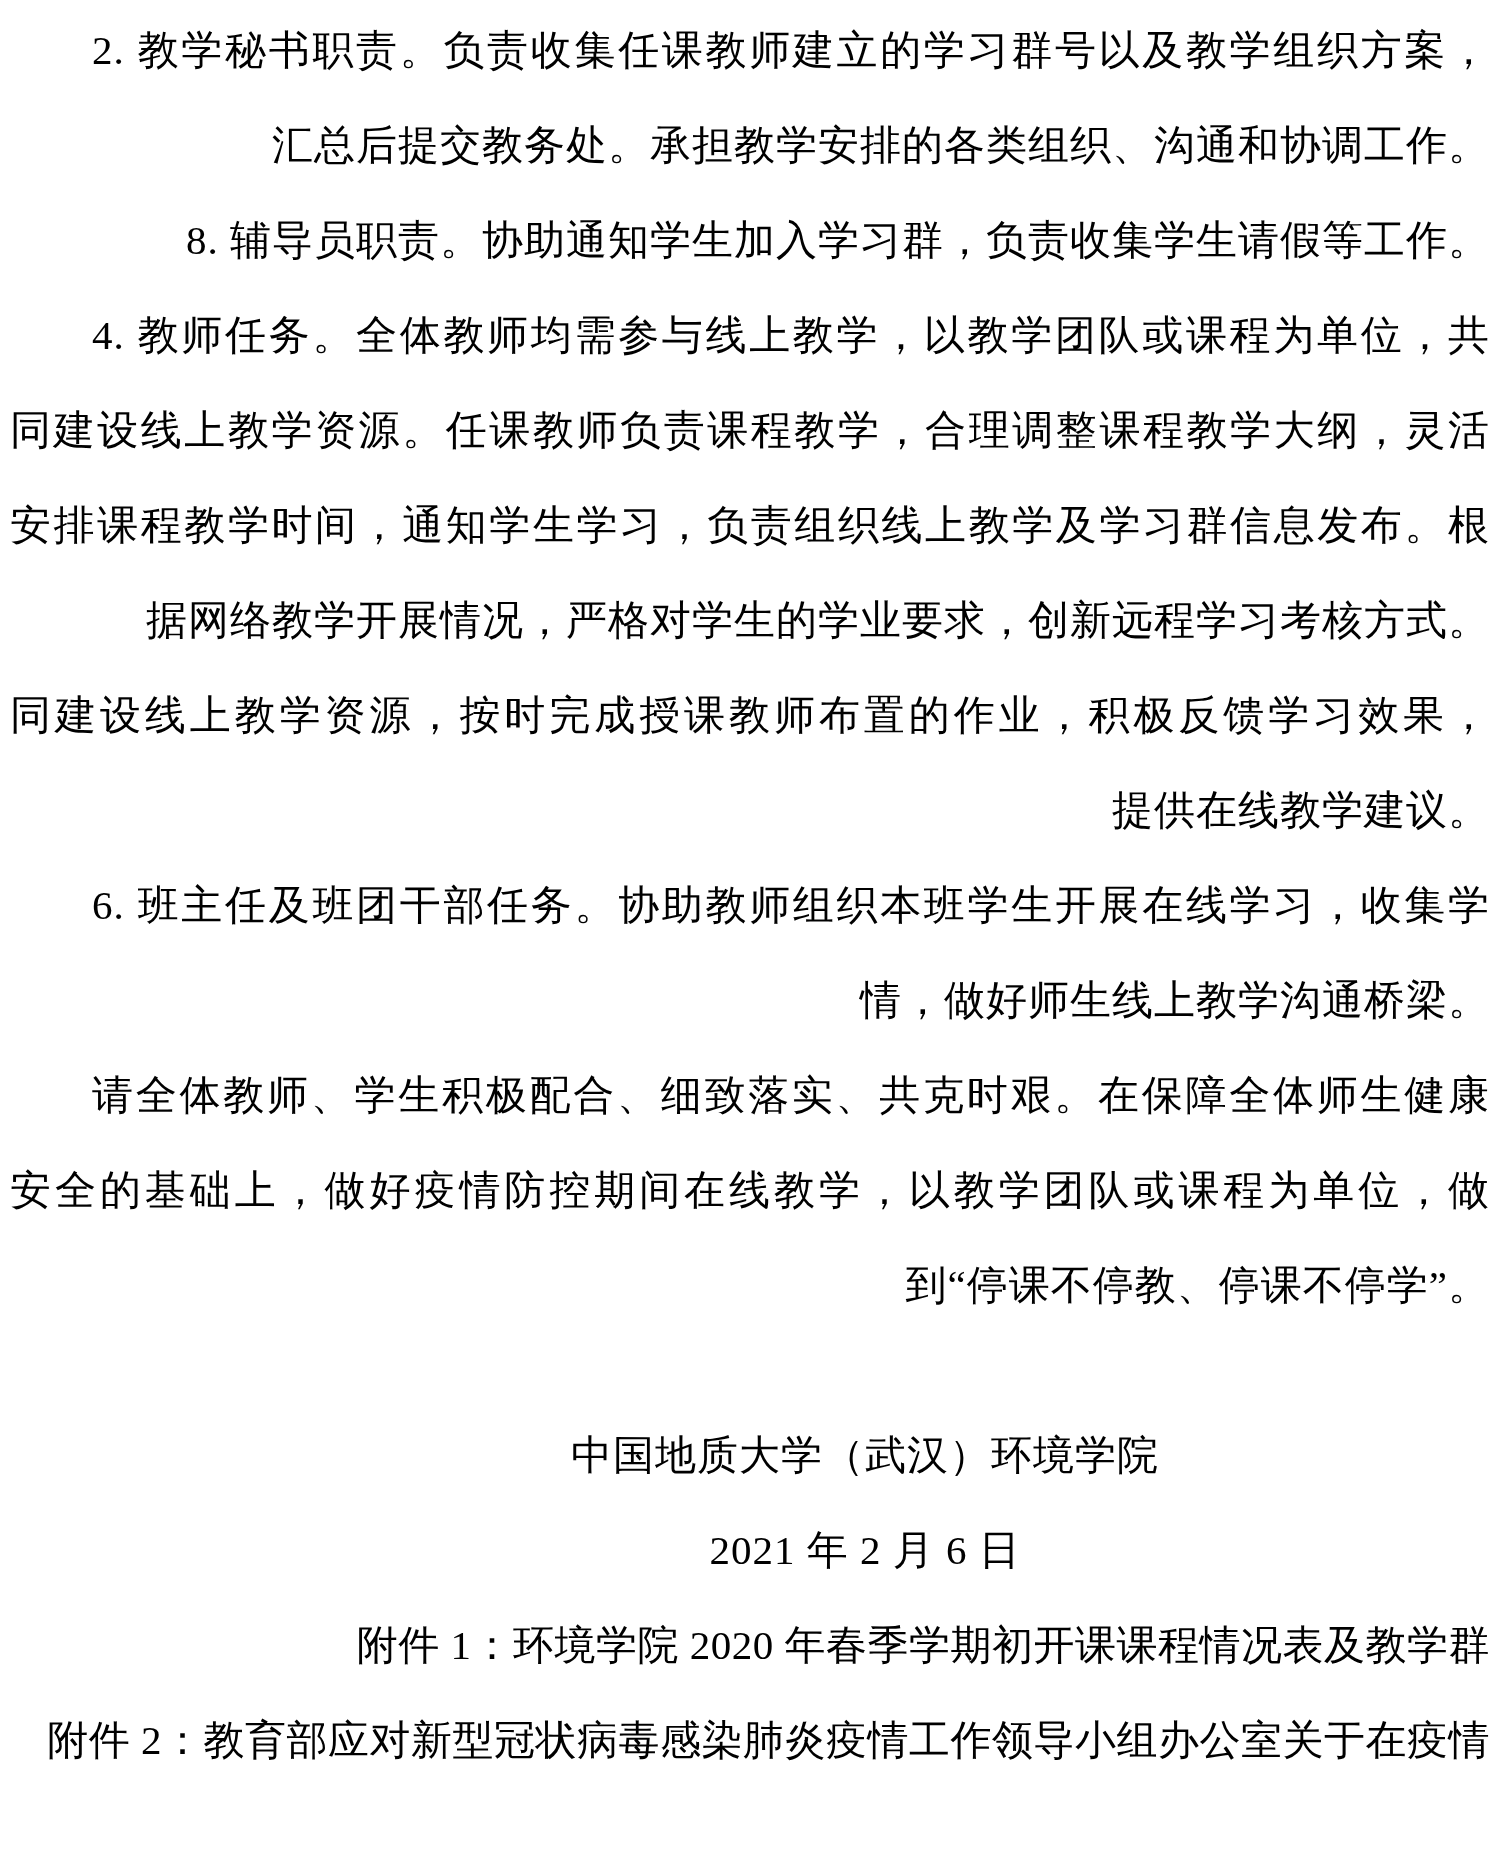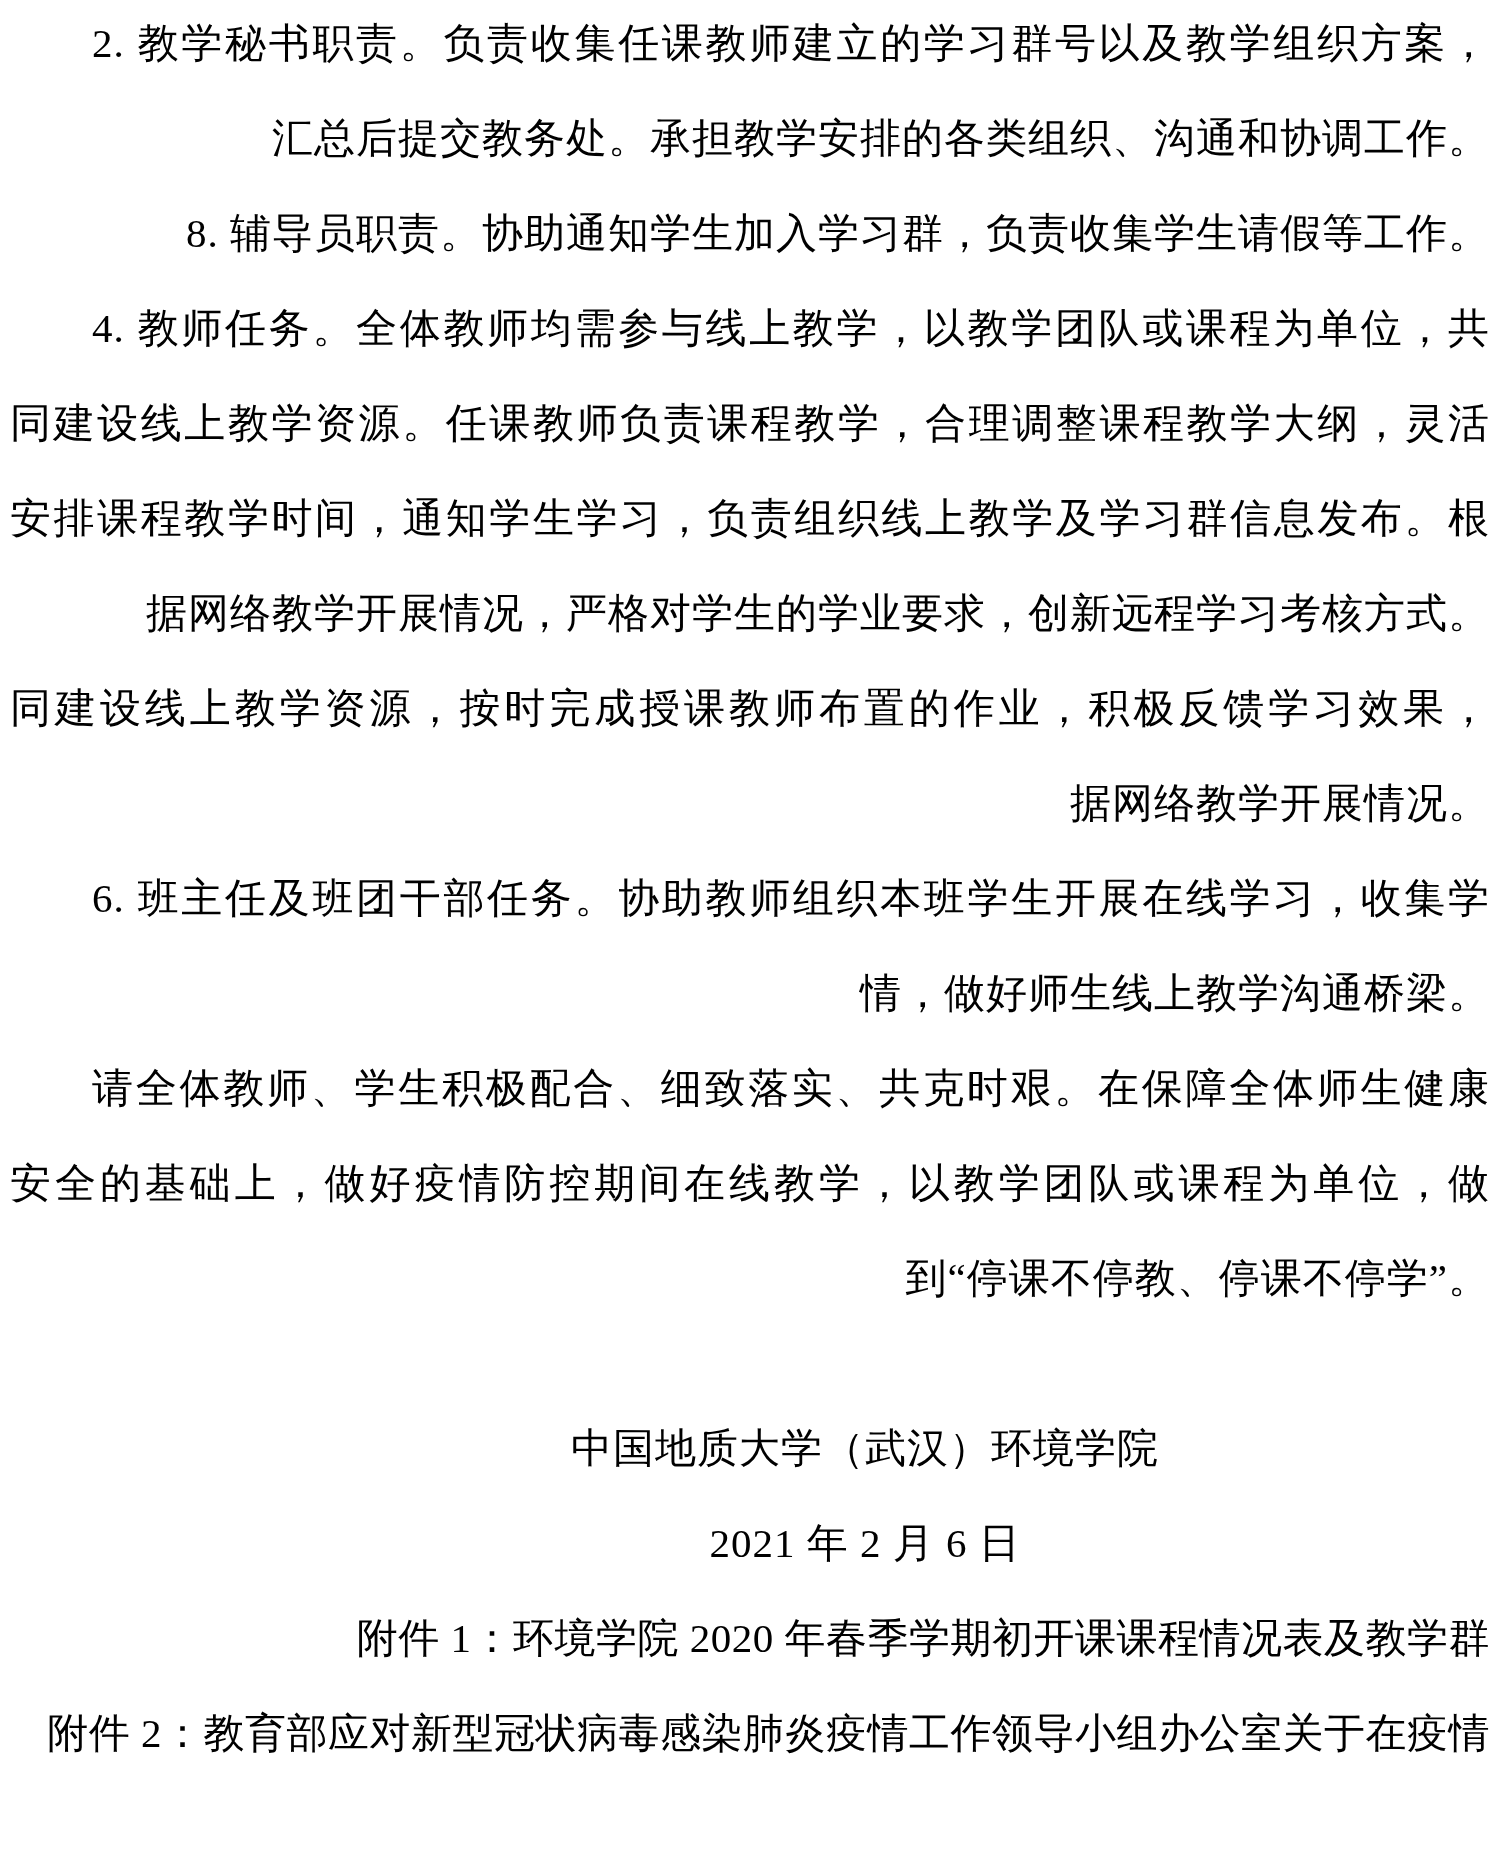--- a/index.html
+++ b/index.html
@@ -13,21 +13,21 @@
     overflow: hidden;
     font-family: "Liberation Serif", "DejaVu Serif", serif;
     color: #000000;
   }
   .page {
     position: relative;
     width: 1500px;
     height: 1849px;
     background: #ffffff;
     box-sizing: border-box;
-    padding: 8px 10px;
+    padding: 15px 10px;
     overflow: hidden;
   }
   .body-text {
     margin-top: -12px;
   }
   .line {
     font-size: 41px;
     line-height: 95px;
     height: 95px;
     letter-spacing: 1px;
@@ -66,21 +66,21 @@
 
   <div class="body-text">
     <div class="line indent jfull">2. 教学秘书职责。负责收集任课教师建立的学习群号以及教学组织方案，</div>
     <div class="line">汇总后提交教务处。承担教学安排的各类组织、沟通和协调工作。</div>
     <div class="line indent">8. 辅导员职责。协助通知学生加入学习群，负责收集学生请假等工作。</div>
     <div class="line indent jfull">4. 教师任务。全体教师均需参与线上教学，以教学团队或课程为单位，共</div>
     <div class="line jfull">同建设线上教学资源。任课教师负责课程教学，合理调整课程教学大纲，灵活</div>
     <div class="line jfull">安排课程教学时间，通知学生学习，负责组织线上教学及学习群信息发布。根</div>
     <div class="line">据网络教学开展情况，严格对学生的学业要求，创新远程学习考核方式。</div>
     <div class="line jfull">同建设线上教学资源，按时完成授课教师布置的作业，积极反馈学习效果，</div>
-    <div class="line">据网络教学开展情况。</div>
+    <div class="line">提供在线教学建议。</div>
     <div class="line indent jfull">6. 班主任及班团干部任务。协助教师组织本班学生开展在线学习，收集学</div>
     <div class="line">情，做好师生线上教学沟通桥梁。</div>
     <div class="line indent jfull">请全体教师、学生积极配合、细致落实、共克时艰。在保障全体师生健康</div>
     <div class="line jfull">安全的基础上，做好疫情防控期间在线教学，以教学团队或课程为单位，做</div>
     <div class="line">到“停课不停教、停课不停学”。</div>
   </div>
 
   <div class="sig-wrap">
     <div class="line">中国地质大学（武汉）环境学院</div>
     <div class="line">2021 年 2 月 6 日</div>

